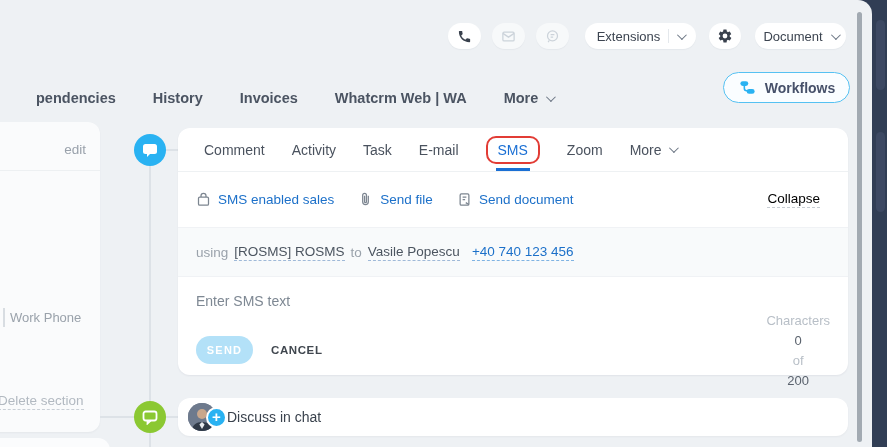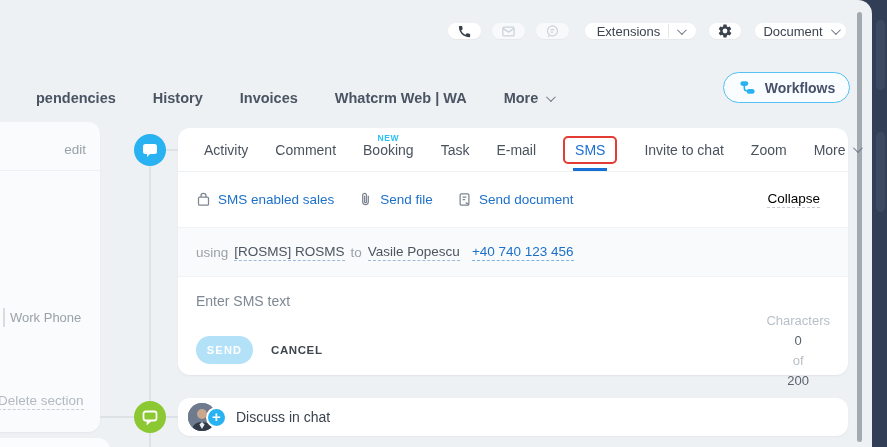--- a/index.html
+++ b/index.html
@@ -4,21 +4,21 @@
 <style>
   * { margin:0; padding:0; box-sizing:border-box; }
   html,body { background:#2b374e; }
   body { font-family:"Liberation Sans", sans-serif; }
   .stage { position:relative; width:887px; height:447px; overflow:hidden; background:#313e55; }
   .surface { position:absolute; left:0; top:0; width:872px; height:447px; background:#eef1f4; border-top-right-radius:14px; }
   .rail-accent { position:absolute; width:9px; border-radius:5px; background:#3d4963; right:2px; }
   .scroll-thumb { position:absolute; left:857px; top:12px; width:5px; height:430px; background:#a2aab2; border-radius:3px; }
 
   
-  .pill { position:absolute; top:23px; height:16px; border-radius:14px; background:#fff;
+  .pill { position:absolute; top:23px; height:26px; border-radius:14px; background:#fff;
           display:flex; align-items:center; justify-content:center; gap:8px;
           box-shadow:0 1px 1px rgba(60,70,90,.05); cursor:pointer; }
   .pill.disabled { background:rgba(255,255,255,.55); }
   .pill .lbl { font-size:13px; color:#3c4450; }
   .pill .vdiv { width:1px; height:14px; background:#e4e8ec; }
   .chev { width:7px; height:7px; border-right:1.6px solid #6c7684; border-bottom:1.6px solid #6c7684;
           transform:rotate(45deg) translateY(-2px); display:inline-block; }
   .icon-dark { color:#39414d; } .icon-faded { color:#ccd3da; } .icon-gray { color:#7c8590; }
 
   
@@ -50,21 +50,21 @@
 
   
   .panel { position:absolute; left:178px; top:128px; width:670px; height:247px; background:#fff;
            border-radius:12px; box-shadow:0 1px 2px rgba(50,60,80,.07); }
   .tabs { height:44px; display:flex; align-items:center; padding:0 26px; gap:27px; border-bottom:1px solid #eef1f3; }
   .tab { position:relative; height:100%; display:flex; align-items:center; font-size:14px; color:#4a525e;
          white-space:nowrap; cursor:pointer; }
   .tab .badge { position:absolute; top:5px; left:50%; transform:translateX(-50%); font-size:8.5px;
                 font-weight:bold; letter-spacing:.6px; color:#2cc1f6; }
   .tab.active { color:#1a6fd4; }
-  .tab.active .boxed { border:2px solid #e23c35; padding:4px 10px; border-radius:5px; }
+  .tab.active .boxed { border:2px solid #e23c35; padding:4px 10px; border-radius:10px; }
   .tab.active .under { position:absolute; bottom:0; left:50%; transform:translateX(-50%); width:34px; height:3px; background:#1a6fd4; }
   .tab .chev { border-color:#6c7684; }
 
   .tools { height:56px; display:flex; align-items:center; padding:0 18px; gap:24px; border-bottom:1px solid #f0f2f5; }
   .tool { display:flex; align-items:flex-start; gap:7px; font-size:13.5px; color:#1c70c9; cursor:pointer; white-space:nowrap; }
   .collapse { margin-left:auto; margin-right:10px; font-size:13.5px; color:#000000;
               border-bottom:1px dashed #c7cdd3; padding-bottom:1px; cursor:pointer; }
 
   .using { height:49px; background:#f8fafb; display:flex; align-items:center; padding:0 18px; gap:6px;
            font-size:13.5px; border-bottom:1px solid #f0f2f5; }
@@ -84,21 +84,21 @@
   .chars .num { color:#5a626d; }
 
   
   .chat-pill { position:absolute; left:178px; top:398px; width:670px; height:38px; background:#fff;
                border-radius:12px; display:flex; align-items:center; padding:0 10px;
                box-shadow:0 1px 2px rgba(50,60,80,.05); cursor:pointer; }
   .avatar { width:28px; height:28px; border-radius:50%; overflow:hidden; background:#717d90; flex:none; }
   .plus-badge { width:21px; height:21px; border-radius:50%; background:#29b2f2; border:2px solid #fff;
                 margin-left:-10px; color:#fff; font-size:15px; font-weight:bold; line-height:16px;
                 display:flex; align-items:center; justify-content:center; flex:none; cursor:pointer; }
-  .chat-lbl { margin-left:9px; font-size:14px; color:#3a424d; }
+  .chat-lbl { font-size:14px; color:#3a424d; }
   svg { display:block; }
 </style>
 </head>
 <body>
 
 <div class="stage">
   <div class="surface"></div>
 
   <div class="rail-accent" style="top:20px; height:70px;"></div>
   <div class="rail-accent" style="top:132px; height:80px;"></div>
@@ -190,33 +190,28 @@
     <span>
       <svg width="16" height="16" viewBox="0 0 16 16" fill="none" stroke="#fff" stroke-width="1.8">
           <rect x="1.5" y="2.5" width="13" height="9" rx="2.2"></rect>
           <path d="M5.5 11.5v3l3.2-3"></path>
         </svg>
     </span>
   </div>
 
   <div class="panel">
     <div class="tabs">
+      <span class="tab">Comment</span>
       <span class="tab">Activity</span>
-      <span class="tab">Comment</span>
-      <span class="tab">
-        <span class="badge">NEW</span>
-        <span>Booking</span>
-      </span>
       <span class="tab">Task</span>
       <span class="tab">E-mail</span>
       <span class="tab active">
         <span class="boxed">SMS</span>
         <span class="under"></span>
       </span>
-      <span class="tab">Invite to chat</span>
       <span class="tab">Zoom</span>
       <span class="tab" style="gap:7px;">
         <span>More</span>
         <span class="chev"></span>
       </span>
     </div>
 
     <div class="tools">
       <span class="tool">
         <span class="icon-gray">

